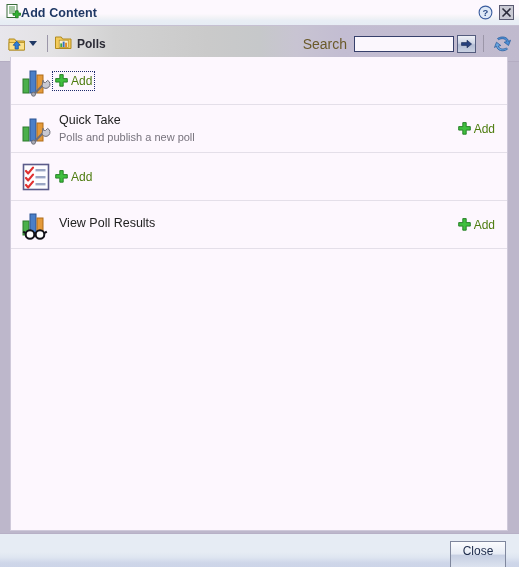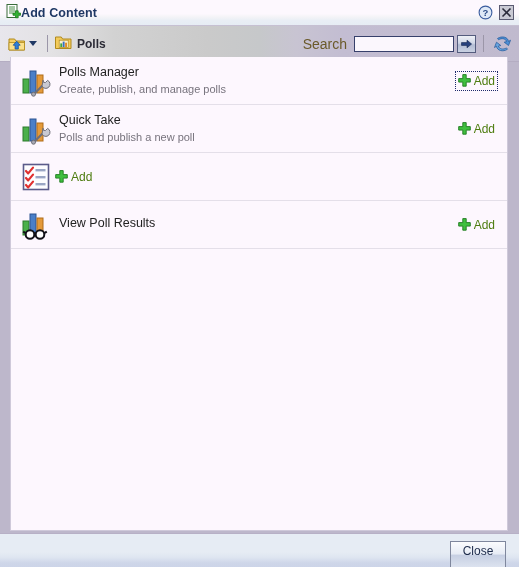--- a/index.html
+++ b/index.html
@@ -304,24 +304,20 @@
         <svg width="32" height="32" viewBox="0 0 32 32">
           <rect x="3" y="14" width="6" height="14" fill="#4bb04b" stroke="#2d7a2d" stroke-width="1"></rect>
           <rect x="10" y="6" width="6" height="22" fill="#4a7fc8" stroke="#2d5491" stroke-width="1"></rect>
           <rect x="17" y="10" width="6" height="18" fill="#e49a3a" stroke="#b06d18" stroke-width="1"></rect>
           <g stroke="#6e6e78" stroke-width="2.2" fill="none" stroke-linecap="round">
             <line x1="14" y1="29" x2="22" y2="21"></line>
           </g>
           <path d="M22 21 a4.2 4.2 0 1 0 5.6 -5.6 l-2.2 2.2 -2 -0.4 -0.4 -2 Z" fill="#c9c9d2" stroke="#6e6e78" stroke-width="1"></path>
           <circle cx="13.5" cy="29.2" r="2" fill="#a9a9b4" stroke="#6e6e78" stroke-width="1"></circle>
         </svg>
-      </span>
-      <span class="row-text">
-        <div class="row-title">Polls Manager</div>
-        <div class="row-desc">Create, publish, and manage polls</div>
       </span>
       <span class="add-cell focused">
         <svg width="13" height="13" viewBox="0 0 13 13">
           <polygon points="4.8,0.6 8.2,0.6 8.2,4.6 12.3,4.6 12.3,8.1 8.2,8.1 8.2,12.2 4.8,12.2 4.8,8.1 0.7,8.1 0.7,4.6 4.8,4.6" fill="#3fbf3f" stroke="#1f7a1f" stroke-width="0.9"></polygon>
         </svg>
         <span class="add-label">Add</span>
       </span>
     </div>
 
     <div class="row">

